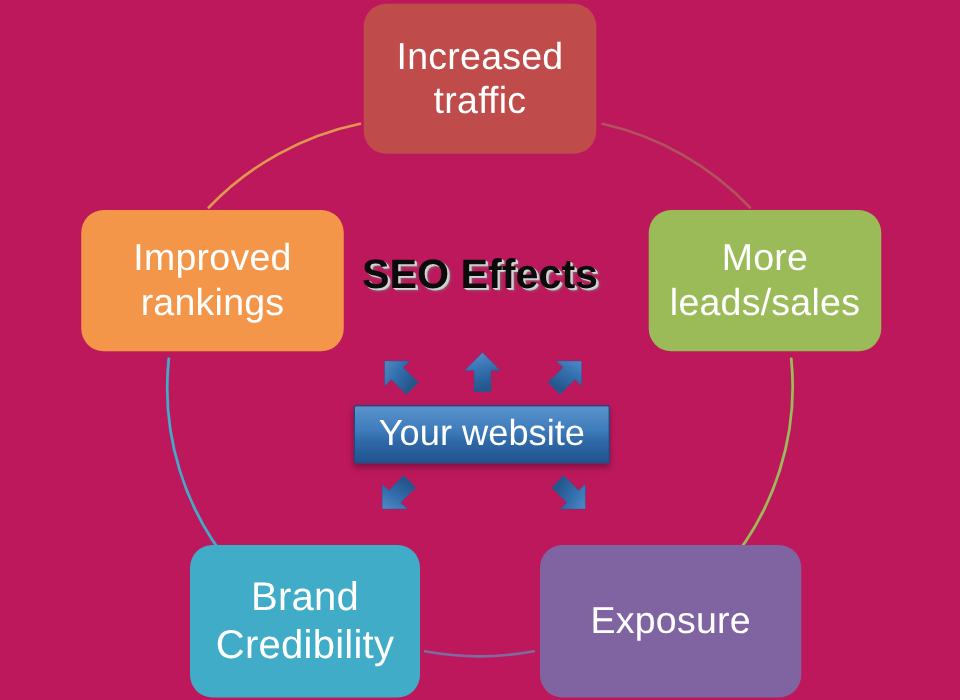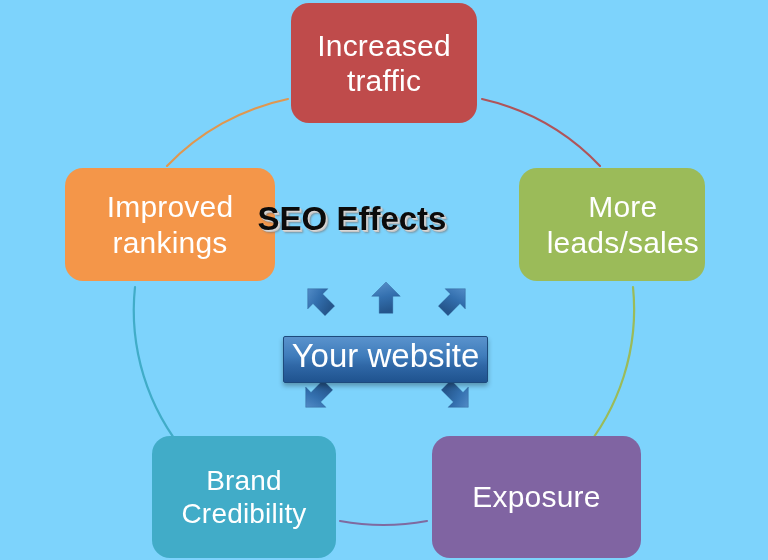--- a/index.html
+++ b/index.html
@@ -8,21 +8,21 @@
     padding: 0;
     background: #ffffff;
   }
   body {
     font-family: "Liberation Sans", sans-serif;
   }
   #stage {
     position: relative;
     width: 768px;
     height: 560px;
-    background: #7dd3fc;
+    background: #be185d;
     overflow: hidden;
   }
   #ring {
     position: absolute;
     left: 0;
     top: 0;
     width: 768px;
     height: 560px;
   }
   .node {
@@ -46,41 +46,40 @@
   }
 
   
   #node-increased-traffic {
     left: 291px; top: 3px; width: 186px; height: 120px;
     font-size: 30px;
   }
   #node-more-leads {
     left: 519px; top: 168px; width: 186px; height: 113px;
     font-size: 30px;
-    justify-content: flex-end;
   }
   #node-improved-rankings {
     left: 65px; top: 168px; width: 210px; height: 113px;
     font-size: 30px;
   }
   #node-brand-credibility {
     left: 152px; top: 436px; width: 184px; height: 122px;
-    font-size: 28px;
+    font-size: 32px;
   }
   #node-exposure {
     left: 432px; top: 436px; width: 209px; height: 122px;
     font-size: 30px;
   }
 
   
   #seo-title {
     position: absolute;
     left: 0;
     top: 200px;
-    width: 704px;
+    width: 768px;
     text-align: center;
     font-size: 33px;
     font-weight: bold;
     color: #0b0b0b;
     letter-spacing: 0px;
     text-shadow:
        1px 1px 0 #d8d8d8,
        2px 2px 0 #c6c6c6,
        3px 3px 2px rgba(120,120,120,0.65);
     z-index: 4;
@@ -92,25 +91,25 @@
     left: 283px;
     top: 324px;
     width: 205px;
     height: 47px;
     box-sizing: border-box;
     border: 1px solid #1d4a7c;
     border-radius: 2px;
     background: linear-gradient(to bottom, #5a93cd 0%, #3f7cbb 42%, #2f67a6 64%, #1f538f 100%);
     box-shadow: 0 3px 5px rgba(0,0,0,0.30);
     display: flex;
+    align-items: center;
     justify-content: center;
     color: #ffffff;
-    font-size: 33px;
+    font-size: 29px;
     z-index: 5;
-    margin-top: 12px;
   }
 
   
   .arrow {
     position: absolute;
     width: 34px;
     height: 34px;
     z-index: 4;
   }
   .arrow svg { display: block; width: 100%; height: 100%; overflow: visible; }

